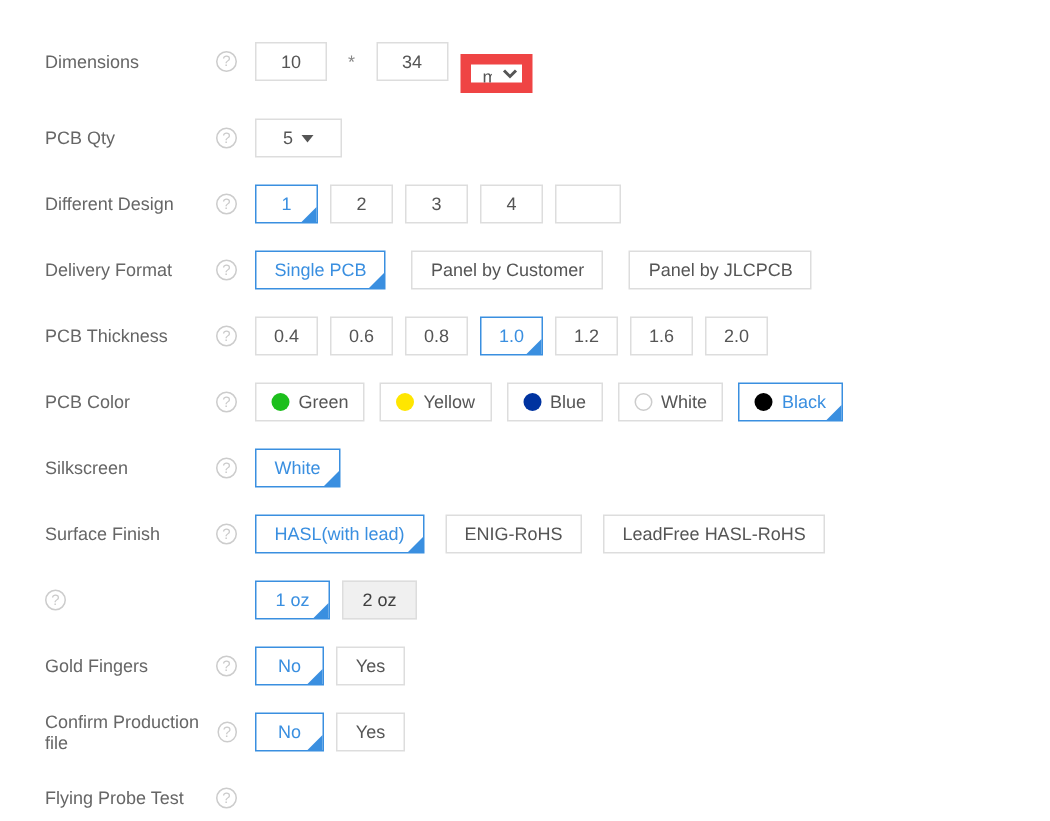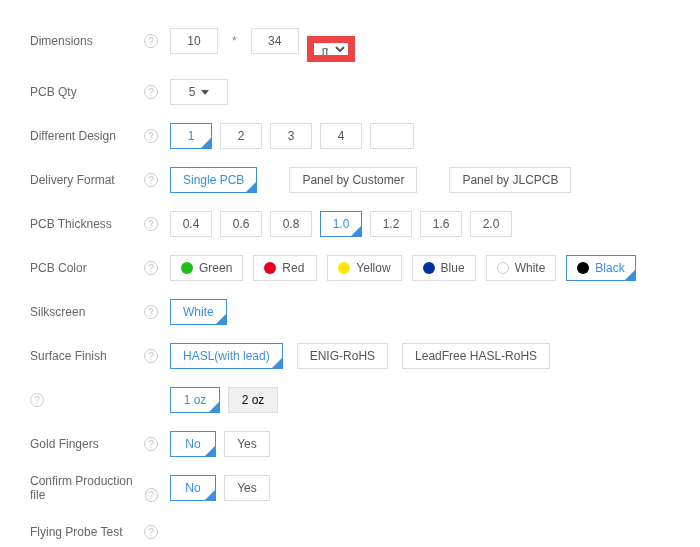--- a/index.html
+++ b/index.html
@@ -13,21 +13,21 @@
   }
   .row {
     display: flex;
     align-items: center;
     margin-bottom: 16px;
     min-height: 28px;
   }
   .label-col {
     width: 140px;
     display: flex;
-    align-items: flex-end;
+    align-items: center;
     justify-content: space-between;
     padding-right: 12px;
     color: #666;
   }
   .help {
     width: 14px;
     height: 14px;
     border-radius: 50%;
     border: 1px solid #ccc;
     color: #ccc;
@@ -104,21 +104,21 @@
     position: absolute;
     right: 0;
     bottom: 0;
     width: 0; height: 0;
     border-style: solid;
     border-width: 0 0 10px 10px;
     border-color: transparent transparent #3a8fe0 transparent;
   }
   .opt.disabled {
     background: #f0f0f0;
-    color: #000000;
+    color: #404040;
     cursor: default;
   }
   .color-dot {
     width: 12px;
     height: 12px;
     border-radius: 50%;
     margin-right: 6px;
     flex-shrink: 0;
   }
   .dot-green { background: #1dbf1d; }
@@ -176,21 +176,21 @@
     <div class="opt w50">4</div>
     <input class="input-box" style="width: 44px;" value="">
   </div>
 </div>
 
 <div class="row">
   <div class="label-col">
     <span>Delivery Format</span>
     <span class="help">?</span>
   </div>
-  <div class="controls" style="gap:32px">
+  <div class="controls" style="gap:17px">
     <div class="opt active">Single PCB</div>
     <div class="opt">Panel by Customer</div>
     <div class="opt">Panel by JLCPCB</div>
   </div>
 </div>
 
 <div class="row">
   <div class="label-col">
     <span>PCB Thickness</span>
     <span class="help">?</span>
@@ -210,24 +210,20 @@
   <div class="label-col">
     <span>PCB Color</span>
     <span class="help">?</span>
   </div>
   <div class="controls" style="gap:10px">
     <div class="opt color-opt">
         <span class="color-dot dot-green"></span>
         <span>Green</span>
       </div>
     <div class="opt color-opt">
-        <span class="color-dot dot-red"></span>
-        <span>Red</span>
-      </div>
-    <div class="opt color-opt">
         <span class="color-dot dot-yellow"></span>
         <span>Yellow</span>
       </div>
     <div class="opt color-opt">
         <span class="color-dot dot-blue"></span>
         <span>Blue</span>
       </div>
     <div class="opt color-opt">
         <span class="color-dot dot-white"></span>
         <span>White</span>

